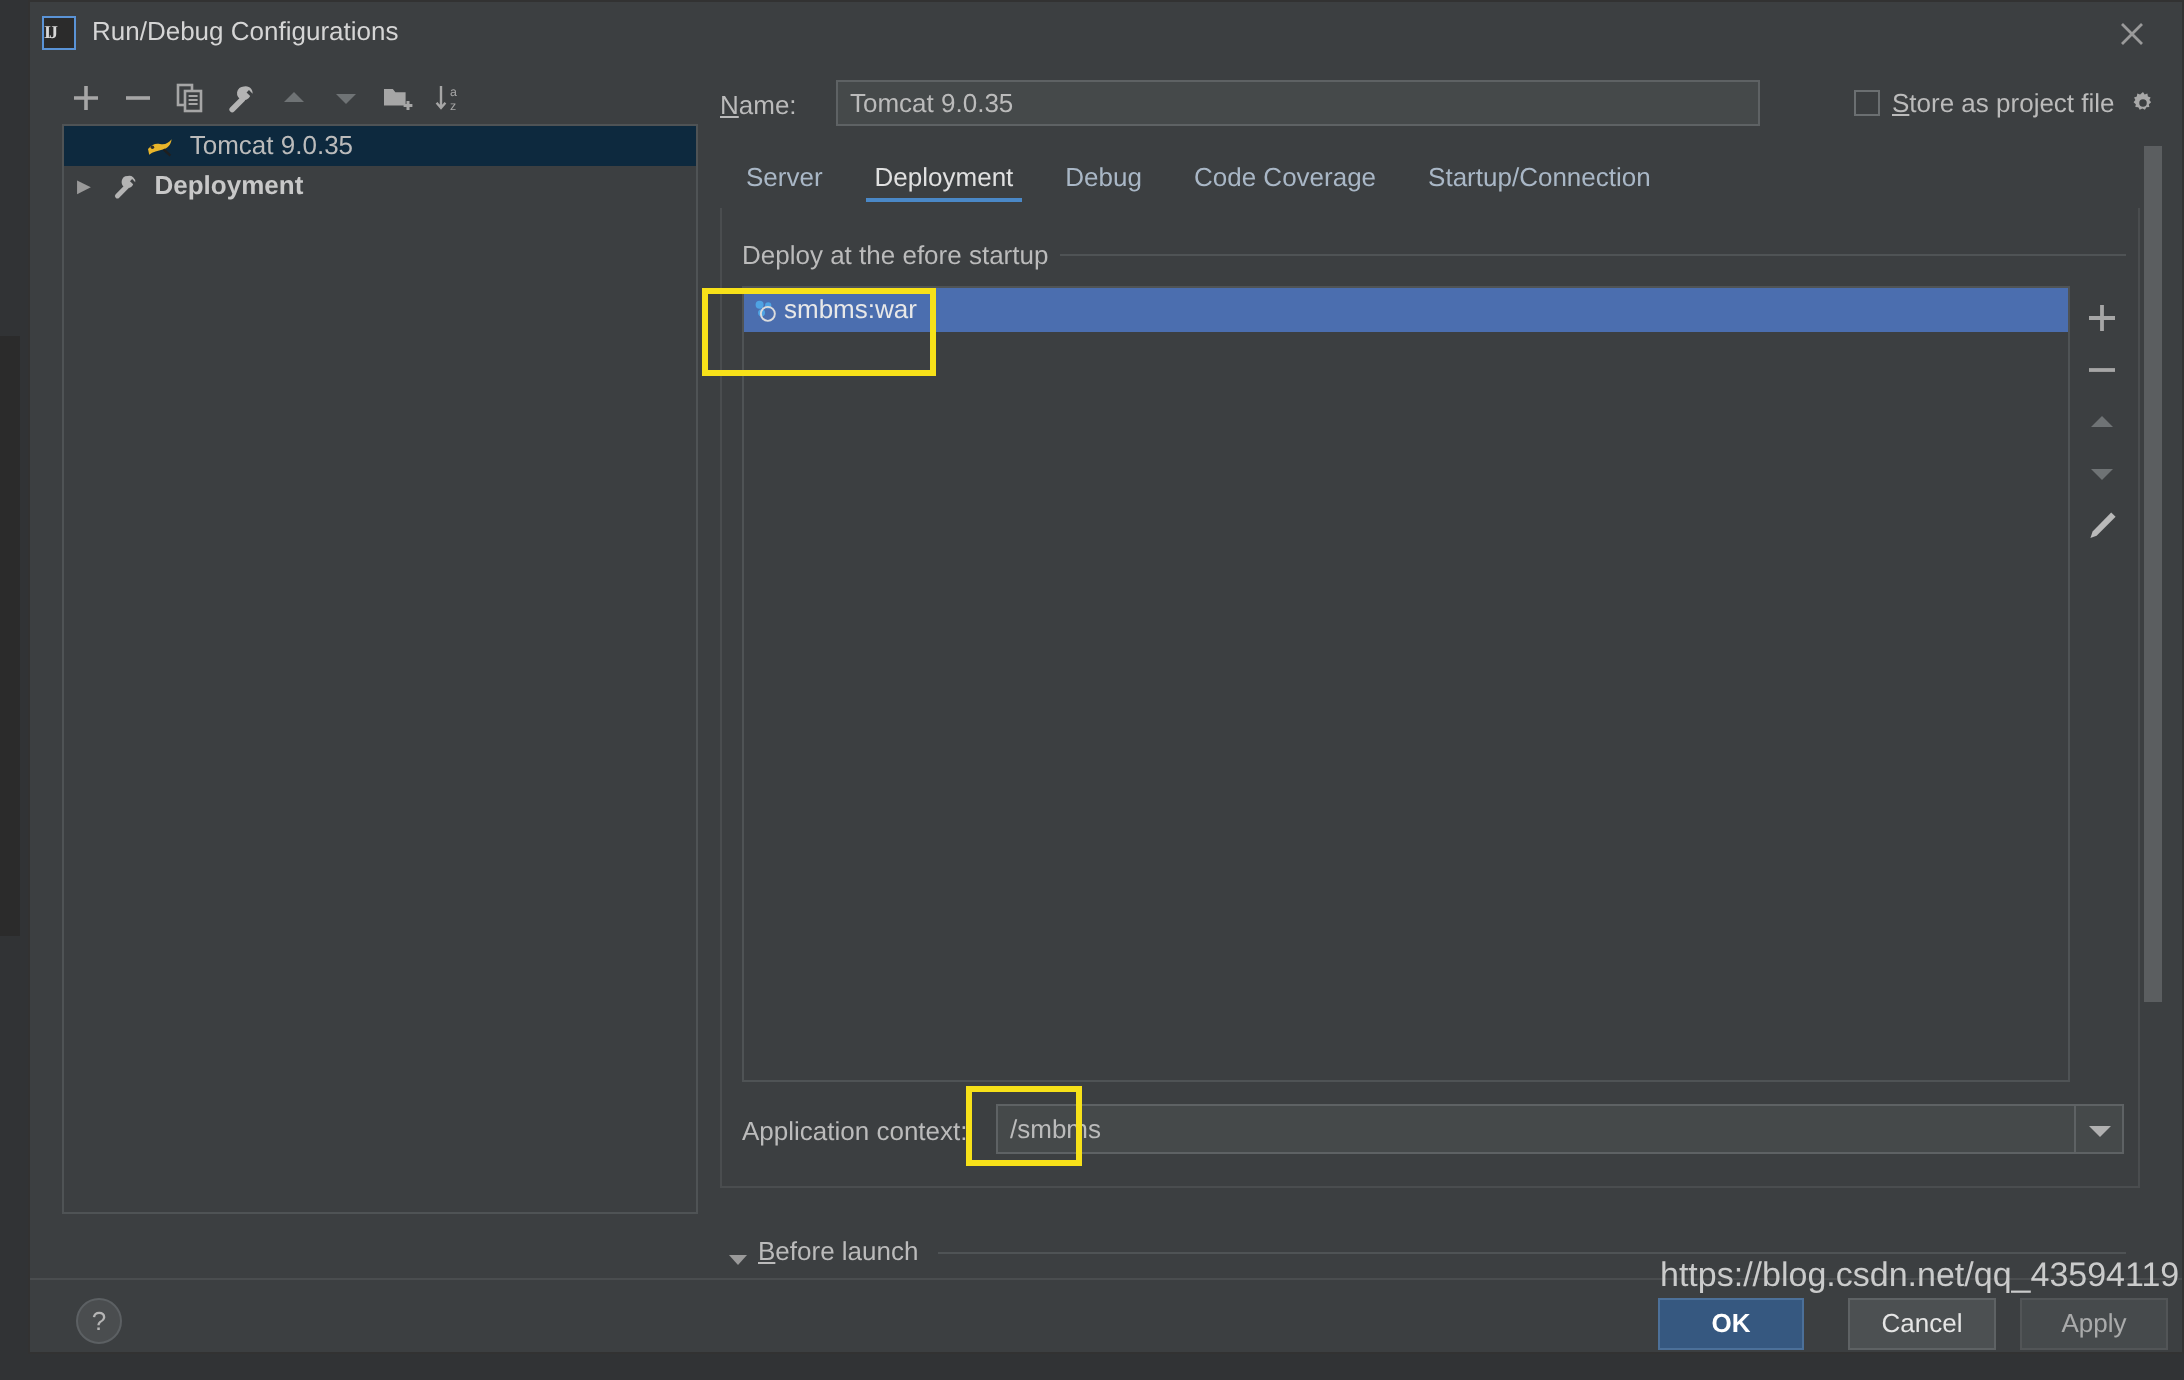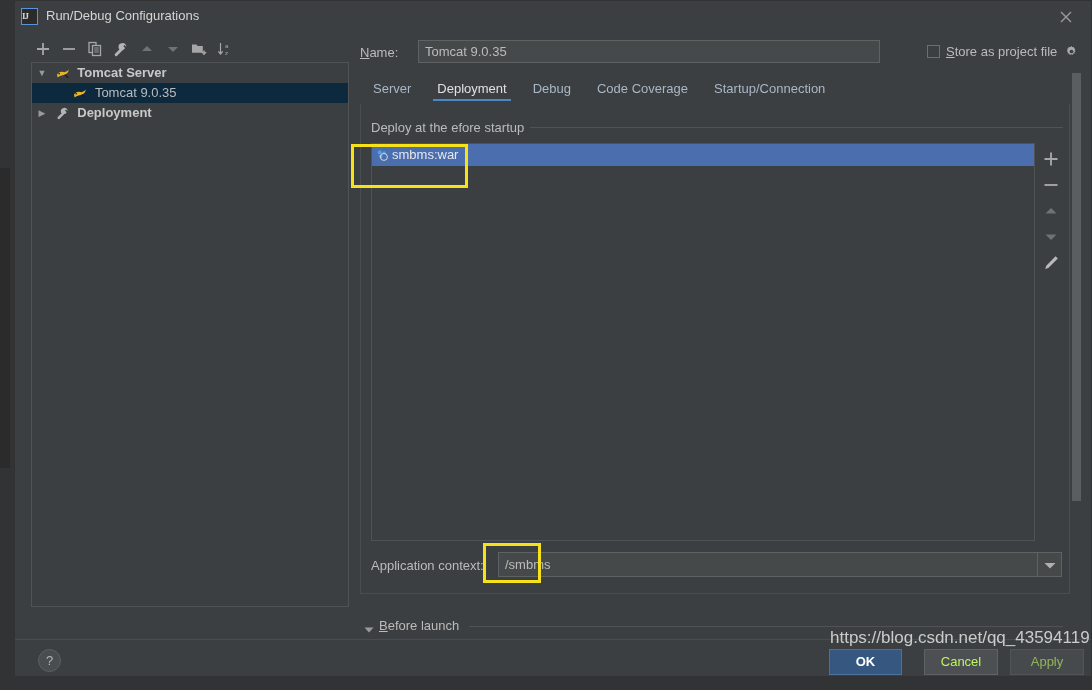--- a/index.html
+++ b/index.html
@@ -375,21 +375,21 @@
     width: 1076px; height: 38px;
     border-top: 1px solid #4a4d4f;
   }
   .dlg-btn {
     position: absolute;
     top: 9px;
     height: 26px;
     background: #4c5052;
     border: 1px solid #5e6264;
     box-sizing: border-box;
-    color: #bef264;
+    color: #e5e5e5;
     font-family: "Liberation Sans", sans-serif;
     font-size: 13px;
     text-align: center;
     line-height: 24px;
     cursor: default;
   }
   #ok-btn {
     left: 814px;
     width: 73px;
     background: #365880;
@@ -488,31 +488,20 @@
       <svg width="16" height="16" viewBox="0 0 16 16">
         <path d="M3.5 2 V12.5 M1.3 10.4 L3.5 13 L5.7 10.4" stroke="#a6a6a6" stroke-width="1.2" fill="none"></path>
         <text x="8" y="7" font-size="6.2" fill="#a6a6a6" font-family="Liberation Sans">a</text>
         <text x="8" y="14" font-size="6.2" fill="#a6a6a6" font-family="Liberation Sans">z</text>
       </svg>
     </div>
   </div>
 
   <div id="tree-panel">
 
-    <div class="tree-row">
-      <span class="tw" style="font-size:9px;color:#9a9a9a;">▼</span>
-      <span class="tree-icon">
-        <svg width="14" height="13" viewBox="0 0 14 13">
-          <path d="M1 7.5 C3 5 5 4.5 7 5 C9.5 5.6 11.5 4.3 12.8 2.6 C12.5 5.4 10.8 7.2 8.4 7.8 C6 8.4 3.4 8.9 1.6 10.4 Z" fill="#e8b52a"></path>
-          <circle cx="3.2" cy="6.6" r="0.9" fill="#2b2b2b"></circle>
-          <path d="M8.8 7.7 L12.2 10.8" stroke="#1f1f1f" stroke-width="1.2"></path>
-        </svg>
-      </span>
-      <span class="tree-label bold">Tomcat Server</span>
-    </div>
 
     <div class="tree-row selected">
       <span class="tw"></span>
       <span class="tw"></span>
       <span class="tree-icon" style="margin-left:-6px;">
         <svg width="14" height="13" viewBox="0 0 14 13">
           <path d="M1 7.5 C3 5 5 4.5 7 5 C9.5 5.6 11.5 4.3 12.8 2.6 C12.5 5.4 10.8 7.2 8.4 7.8 C6 8.4 3.4 8.9 1.6 10.4 Z" fill="#e8b52a"></path>
           <circle cx="3.2" cy="6.6" r="0.9" fill="#2b2b2b"></circle>
           <path d="M8.8 7.7 L12.2 10.8" stroke="#1f1f1f" stroke-width="1.2"></path>
         </svg>

